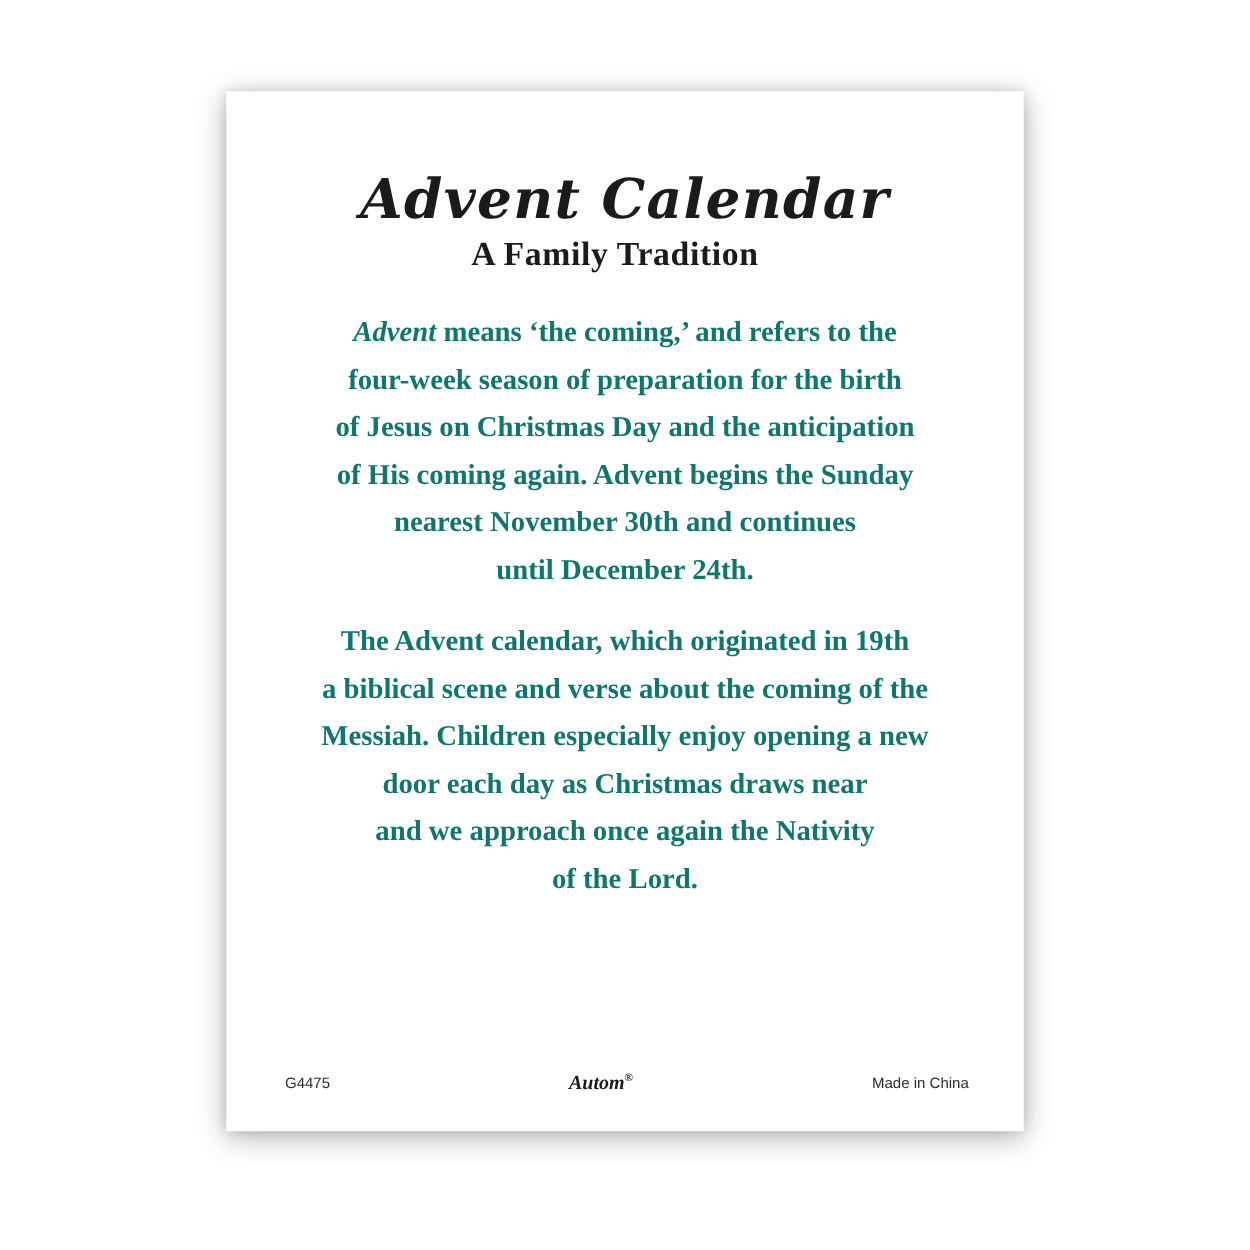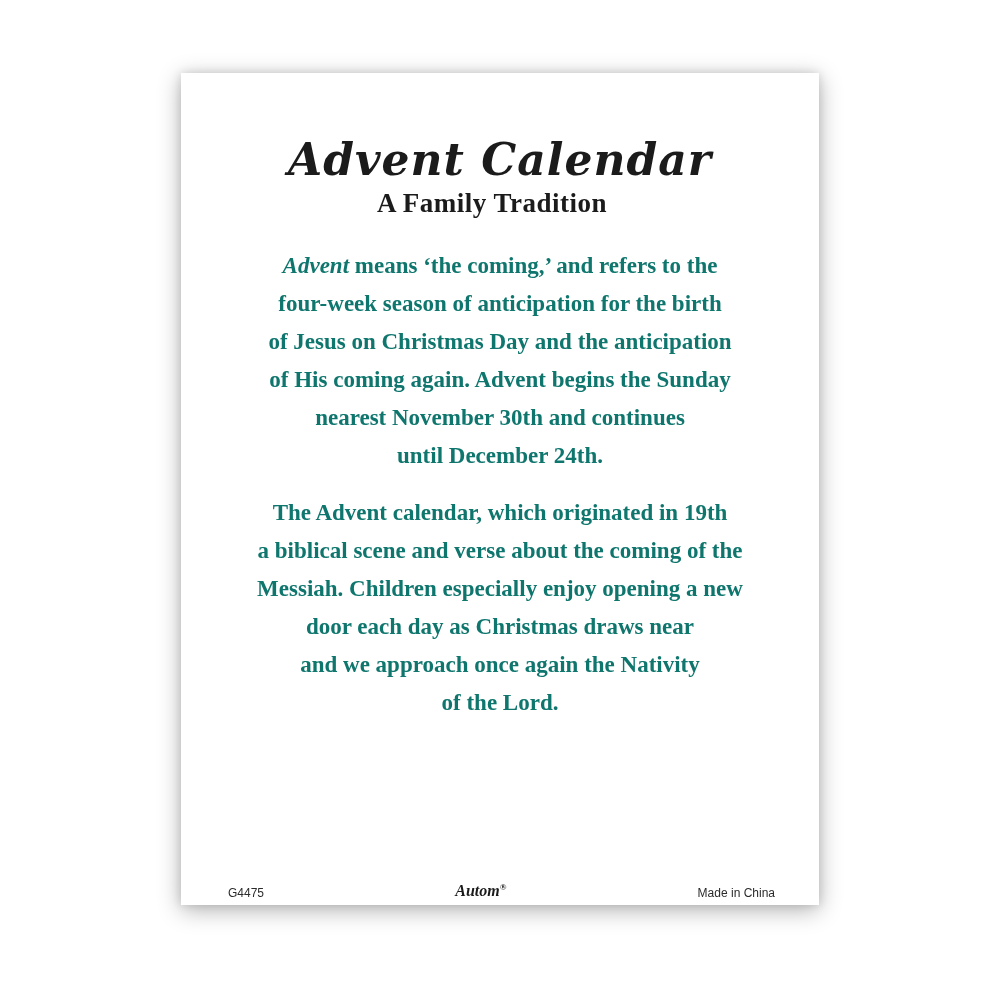--- a/index.html
+++ b/index.html
@@ -57,25 +57,25 @@
   .para2 { margin-top: 19px; }
   .line { display: block; }
   .lead {
     font-style: italic;
     font-weight: 700;
   }
   .footer {
     position: absolute;
     left: 0;
     right: 0;
-    bottom: 5px;
+    bottom: 29px;
     padding: 0 44px 0 47px;
     display: flex;
     justify-content: space-between;
-    align-items: flex-end;
+    align-items: center;
     font-family: "Liberation Sans", sans-serif;
     font-size: 12px;
     color: #2b2b2b;
     margin-top: 21px;
   }
   .item-code, .origin {
     font-family: "Liberation Sans", sans-serif;
     font-size: 12px;
     color: #2b2b2b;
   }
@@ -95,21 +95,21 @@
 <body>
 
 <div class="stage">
   <div class="card">
 
     <h1 class="title">Advent Calendar</h1>
     <h2 class="subtitle">A Family Tradition</h2>
 
     <p class="para para1">
       <span class="line"><em class="lead">Advent</em><span> means ‘the coming,’ and refers to the</span></span>
-      <span class="line">four-week season of anticipation for the birth</span>
+      <span class="line">four-week season of preparation for the birth</span>
       <span class="line">of Jesus on Christmas Day and the anticipation</span>
       <span class="line">of His coming again. Advent begins the Sunday</span>
       <span class="line">nearest November 30th and continues</span>
       <span class="line">until December 24th.</span>
     </p>
 
     <p class="para para2">
       <span class="line">The Advent calendar, which originated in 19th</span>
       <span class="line">a biblical scene and verse about the coming of the</span>
       <span class="line">Messiah. Children especially enjoy opening a new</span>

